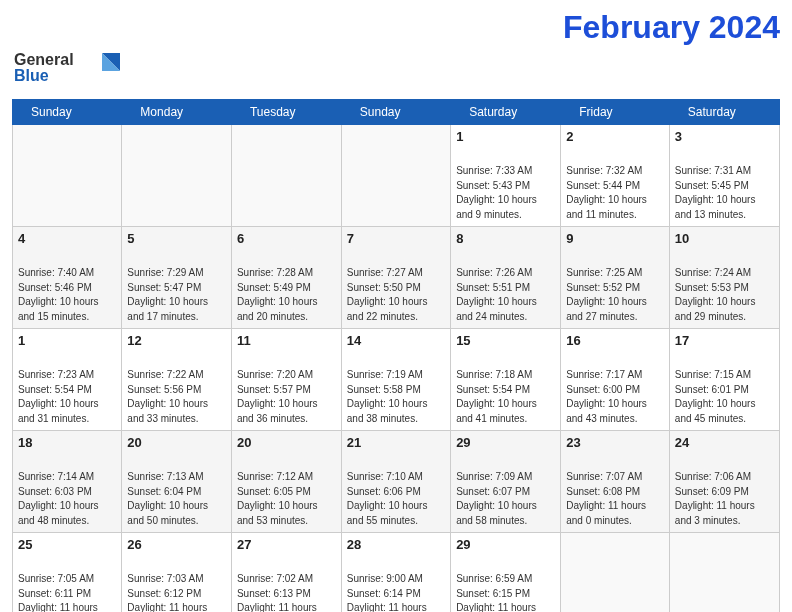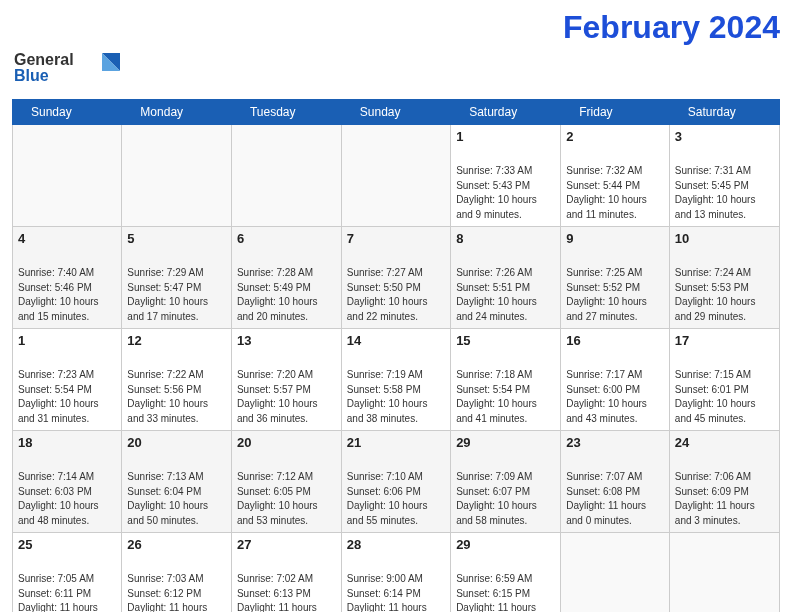--- a/index.html
+++ b/index.html
@@ -203,21 +203,21 @@
 and 31 minutes.</div>
           </td>
           <td>
             <div class="day-number">12</div>
             <div class="day-info">Sunrise: 7:22 AM
 Sunset: 5:56 PM
 Daylight: 10 hours
 and 33 minutes.</div>
           </td>
           <td>
-            <div class="day-number">13</div>
+            <div class="day-number">11</div>
             <div class="day-info">Sunrise: 7:20 AM
 Sunset: 5:57 PM
 Daylight: 10 hours
 and 36 minutes.</div>
           </td>
           <td>
             <div class="day-number">14</div>
             <div class="day-info">Sunrise: 7:19 AM
 Sunset: 5:58 PM
 Daylight: 10 hours

